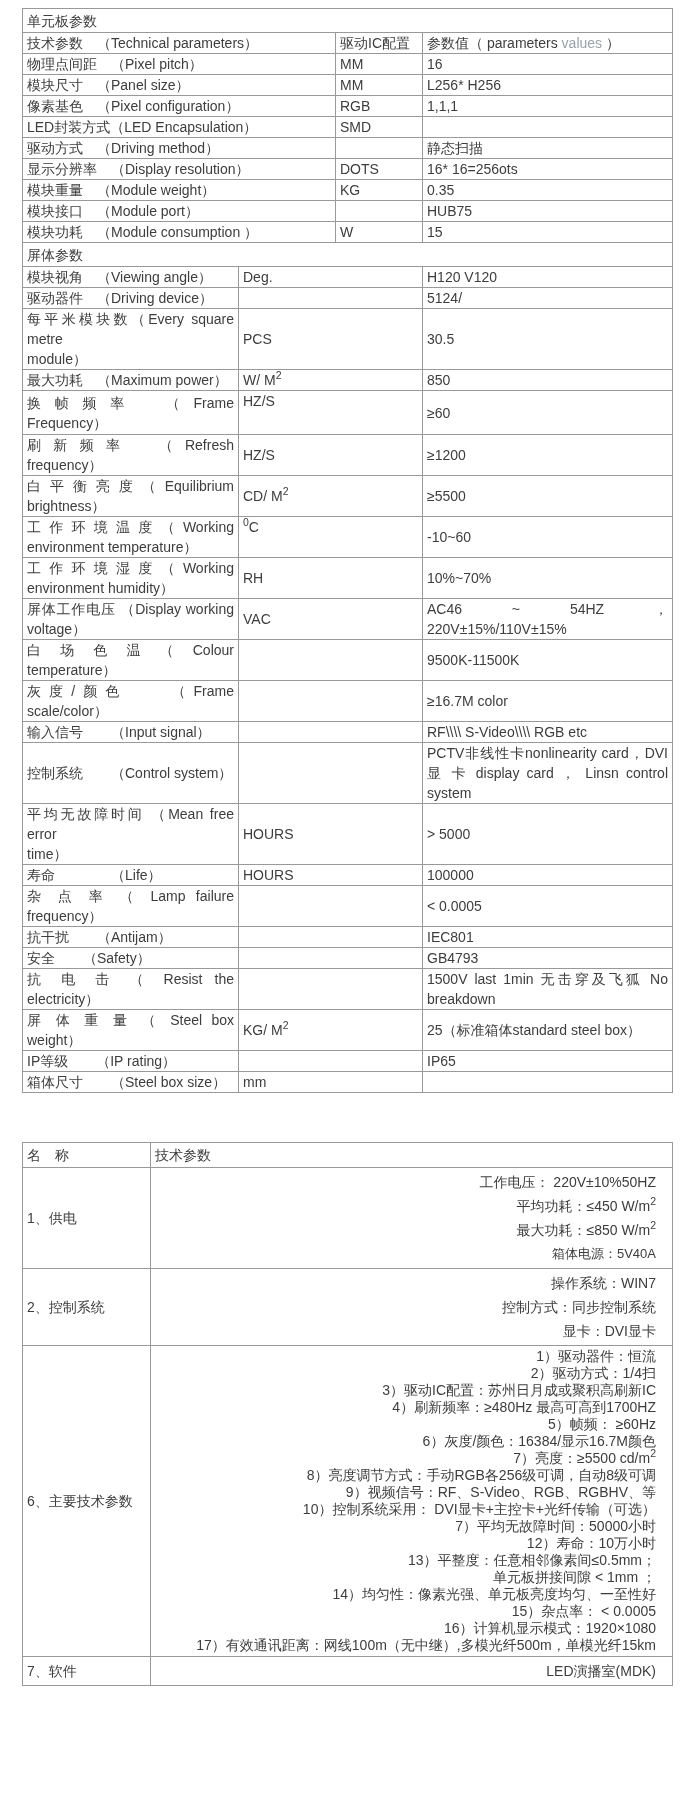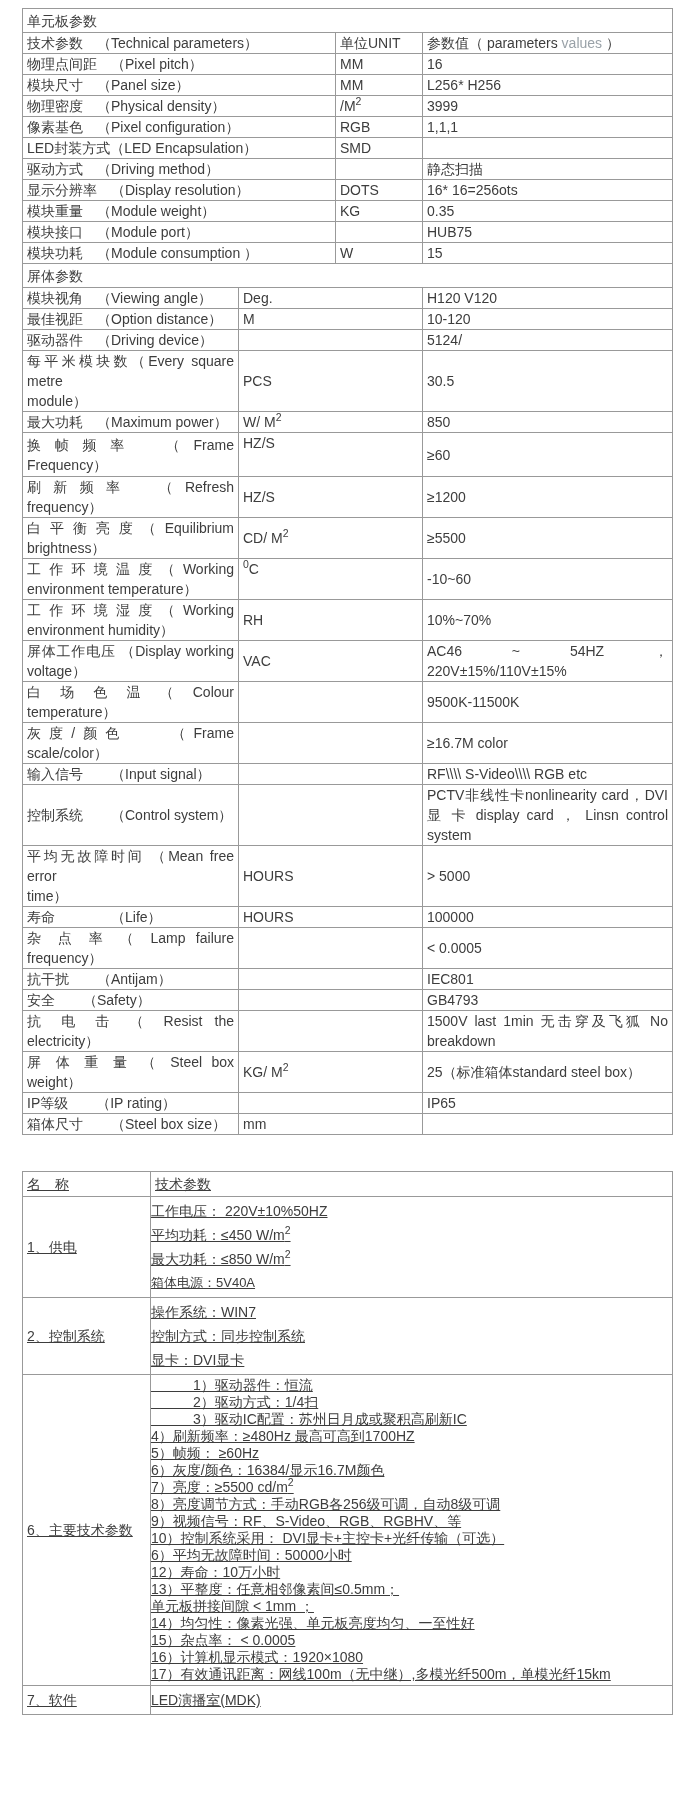--- a/index.html
+++ b/index.html
@@ -40,24 +40,24 @@
   td.p{text-align:justify;}
   td.v{text-align:justify;}
   td.u.top{vertical-align:top;}
   .jl{
     display:block;
     text-align:justify;
     text-align-last:justify;
   }
   sup{font-size:10.5px;line-height:0;vertical-align:super;}
   .muted{color:var(--muted);}
-  #table2{margin-top:36px;text-decoration:underline;}
+  #table2{margin-top:49px;}
   #table2 th{height:24px;}
   #table2 td.name{vertical-align:middle;}
-  #table2 td.lines{padding:2px 0;}
+  #table2 td.lines{padding:2px 16px;text-align:right;}
   #table2 .line{line-height:24px;}
   #table2 .lines.compact .line{line-height:17px;}
   #table2 .line.small{font-size:13px;}
 </style>
 </head>
 <body>
 
 <div class="page">
 
   <table id="table1">
@@ -66,39 +66,34 @@
         <col style="width:97px">
         <col style="width:87px">
         <col style="width:250px">
     </colgroup>
     <tbody id="t1-body">
         <tr>
           <td class="title-cell" colspan="4">单元板参数</td>
         </tr>
         <tr>
           <td class="p" colspan="2"><span>技术参数　（Technical parameters）</span></td>
-          <td class="u" colspan="1"><span>单位UNIT</span></td>
+          <td class="u" colspan="1"><span>驱动IC配置</span></td>
           <td class="v"><span>参数值（ parameters </span><span class="muted">values</span><span> ）</span></td>
         </tr>
         <tr>
           <td class="p" colspan="2"><span>物理点间距　（Pixel pitch）</span></td>
           <td class="u" colspan="1"><span>MM</span></td>
           <td class="v"><span>16</span></td>
         </tr>
         <tr>
           <td class="p" colspan="2"><span>模块尺寸　（Panel size）</span></td>
           <td class="u" colspan="1"><span>MM</span></td>
           <td class="v"><span>L256* H256</span></td>
         </tr>
         <tr>
-          <td class="p" colspan="2"><span>物理密度　（Physical density）</span></td>
-          <td class="u" colspan="1"><span>/M</span><sup>2</sup></td>
-          <td class="v"><span>3999</span></td>
-        </tr>
-        <tr>
           <td class="p" colspan="2"><span>像素基色　（Pixel configuration）</span></td>
           <td class="u" colspan="1"><span>RGB</span></td>
           <td class="v"><span>1,1,1</span></td>
         </tr>
         <tr>
           <td class="p" colspan="2"><span>LED封装方式（LED Encapsulation）</span></td>
           <td class="u" colspan="1"><span>SMD</span></td>
           <td class="v"></td>
         </tr>
         <tr>
@@ -126,25 +121,20 @@
           <td class="u" colspan="1"><span>W</span></td>
           <td class="v"><span>15</span></td>
         </tr>
         <tr>
           <td class="title-cell" colspan="4">屏体参数</td>
         </tr>
         <tr>
           <td class="p" colspan="1"><span>模块视角　（Viewing angle）</span></td>
           <td class="u" colspan="2"><span>Deg.</span></td>
           <td class="v"><span>H120 V120</span></td>
-        </tr>
-        <tr>
-          <td class="p" colspan="1"><span>最佳视距　（Option distance）</span></td>
-          <td class="u" colspan="2"><span>M</span></td>
-          <td class="v"><span>10-120</span></td>
         </tr>
         <tr>
           <td class="p" colspan="1"><span>驱动器件　（Driving device）</span></td>
           <td class="u" colspan="2"></td>
           <td class="v"><span>5124/</span></td>
         </tr>
         <tr>
           <td class="p" colspan="1"><span class="jl">每平米模块数（Every square metre</span><span>module）</span></td>
           <td class="u" colspan="2"><span>PCS</span></td>
           <td class="v"><span>30.5</span></td>
@@ -287,21 +277,21 @@
             <div class="line"><span>　　　1）驱动器件：恒流</span></div>
             <div class="line"><span>　　　2）驱动方式：1/4扫</span></div>
             <div class="line"><span>　　　3）驱动IC配置：苏州日月成或聚积高刷新IC</span></div>
             <div class="line"><span>4）刷新频率：≥480Hz 最高可高到1700HZ</span></div>
             <div class="line"><span>5）帧频： ≥60Hz</span></div>
             <div class="line"><span>6）灰度/颜色：16384/显示16.7M颜色</span></div>
             <div class="line"><span>7）亮度：≥5500 cd/m</span><sup>2</sup></div>
             <div class="line"><span>8）亮度调节方式：手动RGB各256级可调，自动8级可调</span></div>
             <div class="line"><span>9）视频信号：RF、S-Video、RGB、RGBHV、等</span></div>
             <div class="line"><span>10）控制系统采用： DVI显卡+主控卡+光纤传输（可选）</span></div>
-            <div class="line"><span>6）平均无故障时间：50000小时</span></div>
+            <div class="line"><span>7）平均无故障时间：50000小时</span></div>
             <div class="line"><span>12）寿命：10万小时</span></div>
             <div class="line"><span>13）平整度：任意相邻像素间≤0.5mm；</span></div>
             <div class="line"><span>单元板拼接间隙 &lt; 1mm ；</span></div>
             <div class="line"><span>14）均匀性：像素光强、单元板亮度均匀、一至性好</span></div>
             <div class="line"><span>15）杂点率： &lt; 0.0005</span></div>
             <div class="line"><span>16）计算机显示模式：1920×1080</span></div>
             <div class="line"><span>17）有效通讯距离：网线100m（无中继）,多模光纤500m，单模光纤15km</span></div>
           </td>
         </tr>
         <tr>

